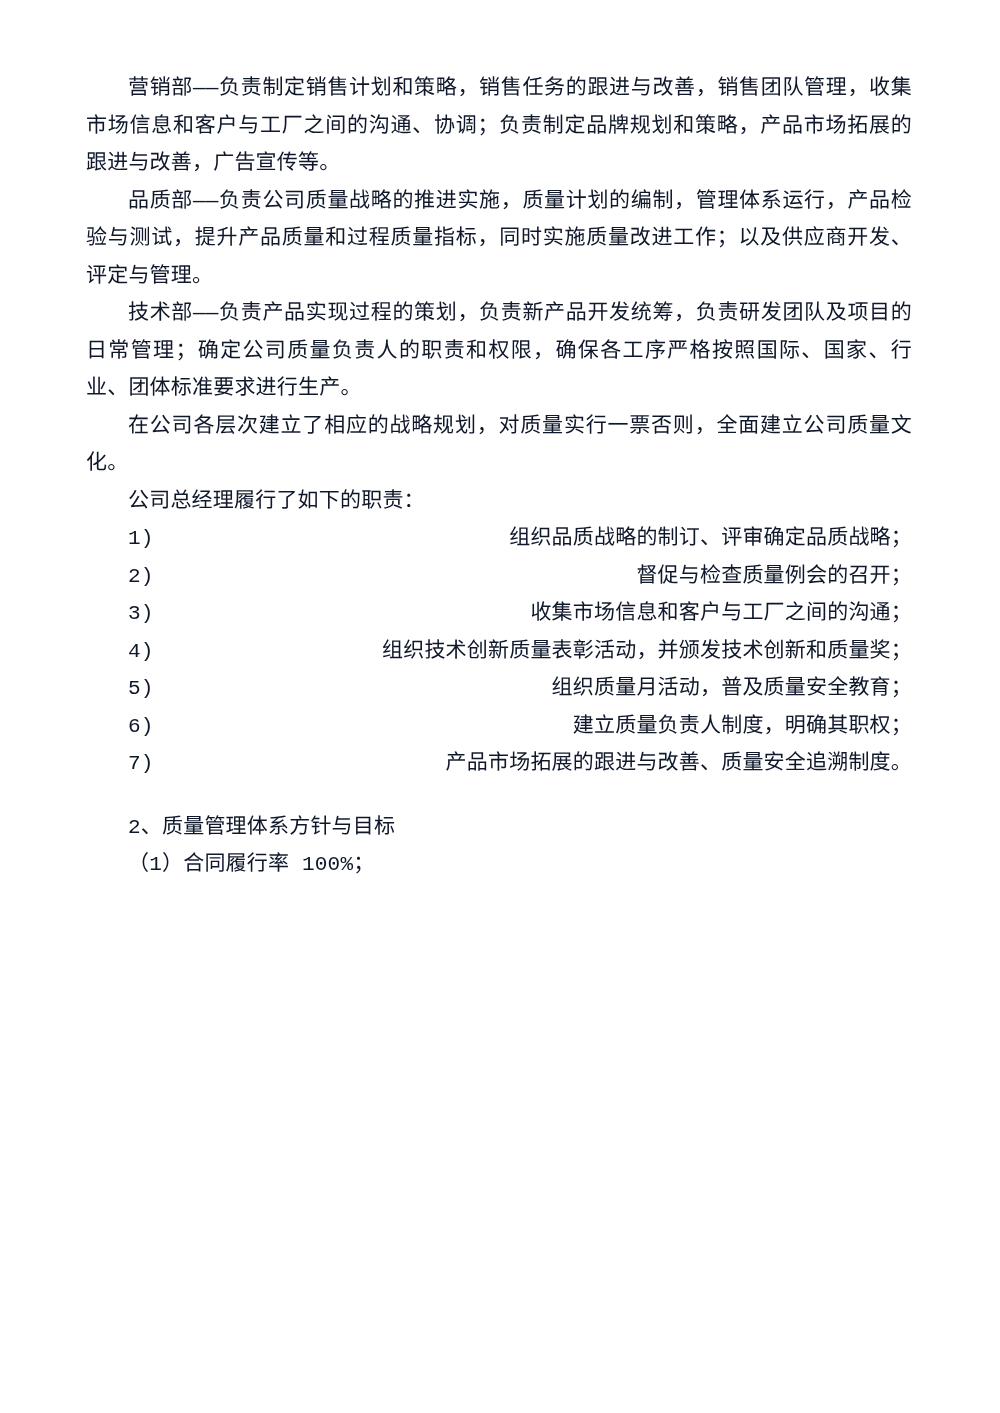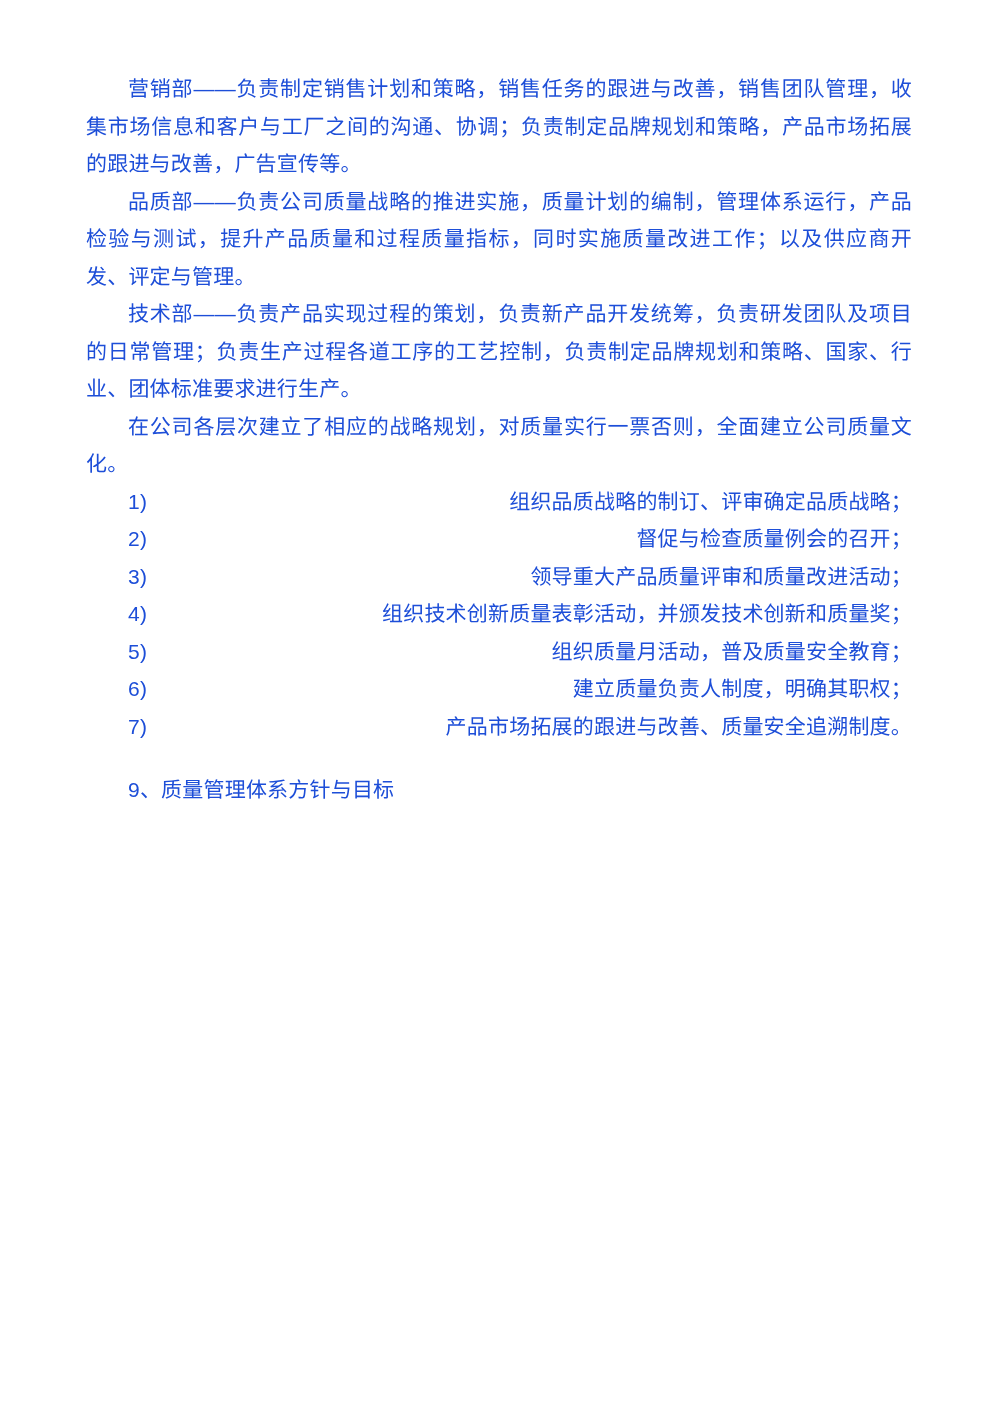--- a/index.html
+++ b/index.html
@@ -6,22 +6,22 @@
     margin: 0;
     padding: 0;
     background: #ffffff;
   }
   .page {
     position: relative;
     width: 1000px;
     height: 1395px;
     background: #ffffff;
     overflow: hidden;
-    font-family: Liberation Sans, sans-serif;
-    color: #1d4ed8;
+    font-family: Liberation Mono, monospace;
+    color: #0f172a;
   }
   .doc {
     position: absolute;
     top: 70px;
     left: 86px;
     width: 826px;
     font-size: 21px;
     line-height: 37.5px;
     text-align: justify;
     letter-spacing: 0.2px;
@@ -51,37 +51,38 @@
 </head>
 <body>
 
 <div class="page">
   <div class="doc">
 
     <p class="para">营销部——负责制定销售计划和策略，销售任务的跟进与改善，销售团队管理，收集市场信息和客户与工厂之间的沟通、协调；负责制定品牌规划和策略，产品市场拓展的跟进与改善，广告宣传等。</p>
 
     <p class="para">品质部——负责公司质量战略的推进实施，质量计划的编制，管理体系运行，产品检验与测试，提升产品质量和过程质量指标，同时实施质量改进工作；以及供应商开发、评定与管理。</p>
 
-    <p class="para">技术部——负责产品实现过程的策划，负责新产品开发统筹，负责研发团队及项目的日常管理；负责生产过程各道工序的工艺控制，负责制定品牌规划和策略、国家、行业、团体标准要求进行生产。</p>
+    <p class="para">技术部——负责产品实现过程的策划，负责新产品开发统筹，负责研发团队及项目的日常管理；确定公司质量负责人的职责和权限，确保各工序严格按照国际、国家、行业、团体标准要求进行生产。</p>
 
     <p class="para">在公司各层次建立了相应的战略规划，对质量实行一票否则，全面建立公司质量文化。</p>
 
+    <p class="para">公司总经理履行了如下的职责：</p>
 
     <div class="duty-list">
       <div class="li">
         <span class="li-marker">1)</span>
         <span class="li-text">组织品质战略的制订、评审确定品质战略；</span>
       </div>
       <div class="li">
         <span class="li-marker">2)</span>
         <span class="li-text">督促与检查质量例会的召开；</span>
       </div>
       <div class="li">
         <span class="li-marker">3)</span>
-        <span class="li-text">领导重大产品质量评审和质量改进活动；</span>
+        <span class="li-text">收集市场信息和客户与工厂之间的沟通；</span>
       </div>
       <div class="li">
         <span class="li-marker">4)</span>
         <span class="li-text">组织技术创新质量表彰活动，并颁发技术创新和质量奖；</span>
       </div>
       <div class="li">
         <span class="li-marker">5)</span>
         <span class="li-text">组织质量月活动，普及质量安全教育；</span>
       </div>
       <div class="li">
@@ -91,19 +92,20 @@
       <div class="li">
         <span class="li-marker">7)</span>
         <span class="li-text">产品市场拓展的跟进与改善、质量安全追溯制度。</span>
       </div>
     </div>
 
     <div class="spacer"></div>
 
 
 
-    <p class="para">9、质量管理体系方针与目标</p>
+    <p class="para">2、质量管理体系方针与目标</p>
 
 
 
+    <p class="para">（1）合同履行率 100%；</p>
 
   </div>
 </div>
 
 </body></html>

